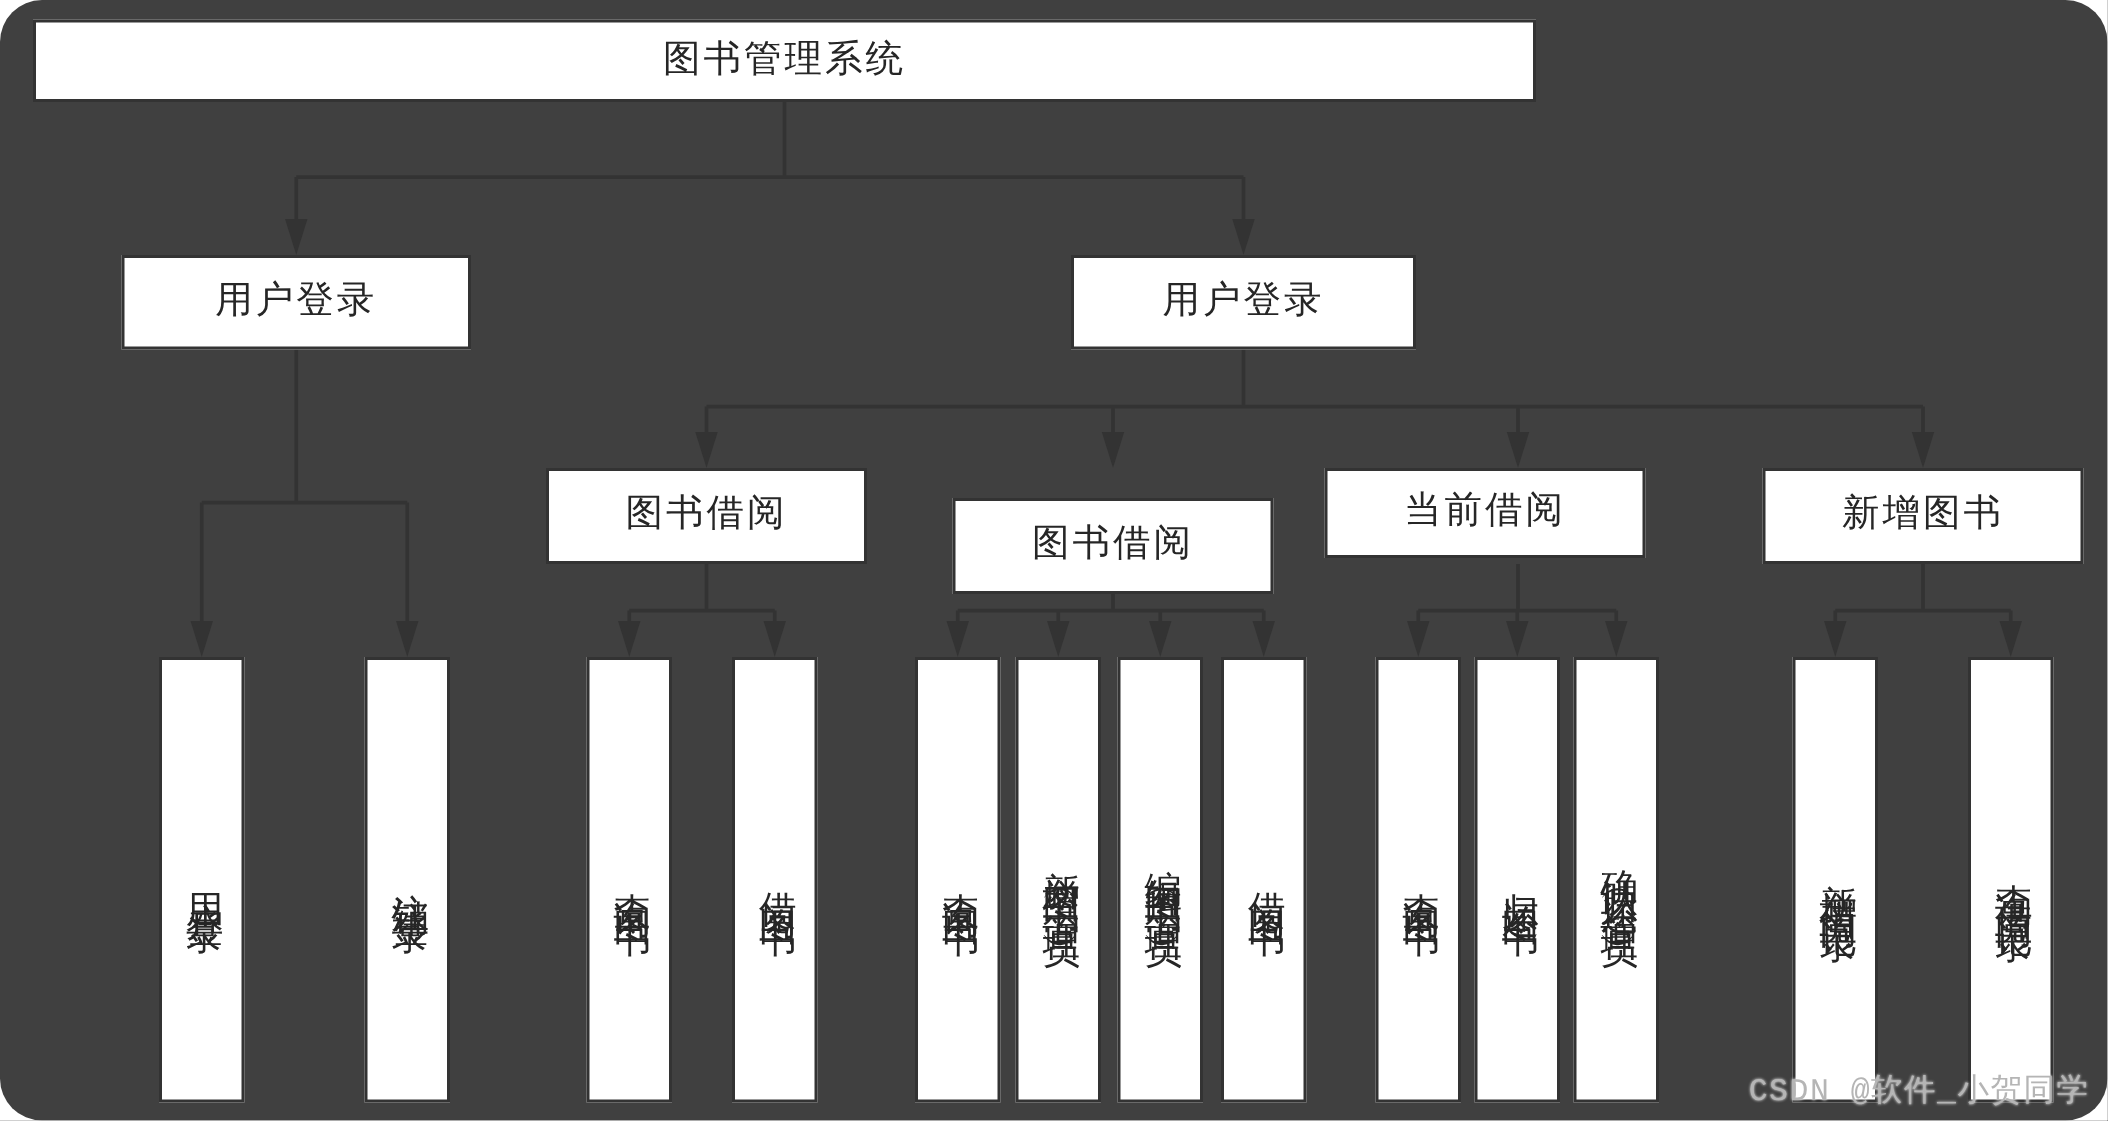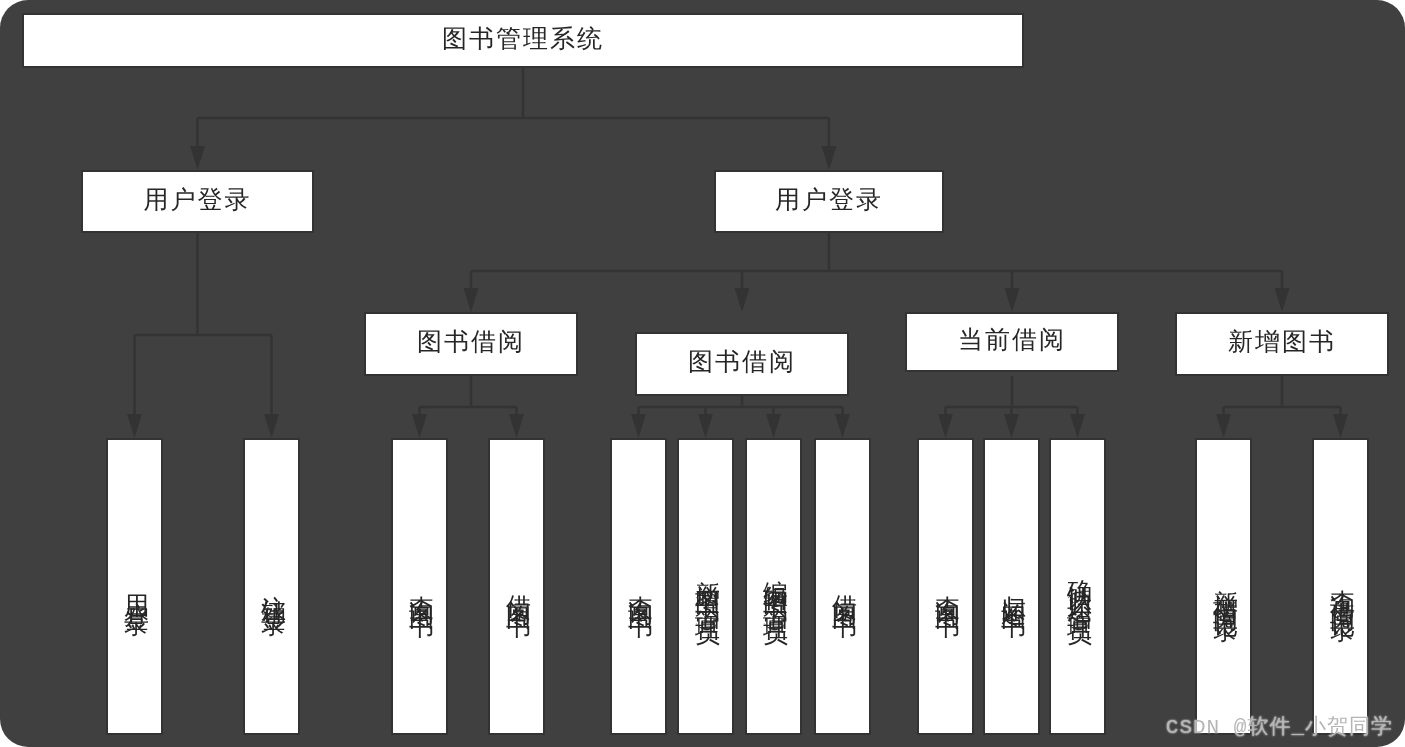--- a/index.html
+++ b/index.html
@@ -92,21 +92,21 @@
     </g>
   </svg>
 
   <div class="node" style="left:22px;top:13px;width:1002px;height:55px;">图书管理系统</div>
 
   <div class="node" style="left:81px;top:170px;width:233px;height:63px;">用户登录</div>
   <div class="node" style="left:714px;top:170px;width:230px;height:63px;">用户登录</div>
 
   <div class="node" style="left:364px;top:312px;width:214px;height:64px;">图书借阅</div>
   <div class="node" style="left:635px;top:312px;width:214px;height:64px;margin-top:20px;">图书借阅</div>
-  <div class="node" style="left:905px;top:312px;width:214px;height:60px;">当前借阅</div>
+  <div class="node" style="left:883px;top:312px;width:214px;height:60px;">当前借阅</div>
   <div class="node" style="left:1175px;top:312px;width:214px;height:64px;">新增图书</div>
 
   <div class="node leaf" style="left:106px;top:438px;width:57px;height:297px;">用户登录</div>
   <div class="node leaf" style="left:243px;top:438px;width:57px;height:297px;">注销登录</div>
 
   <div class="node leaf" style="left:391px;top:438px;width:57px;height:297px;">查询图书</div>
   <div class="node leaf" style="left:488px;top:438px;width:57px;height:297px;">借阅图书</div>
 
   <div class="node leaf" style="left:610px;top:438px;width:57px;height:297px;">查询图书</div>
   <div class="node leaf" style="left:677px;top:438px;width:57px;height:297px;">新增图书（管理员）</div>

